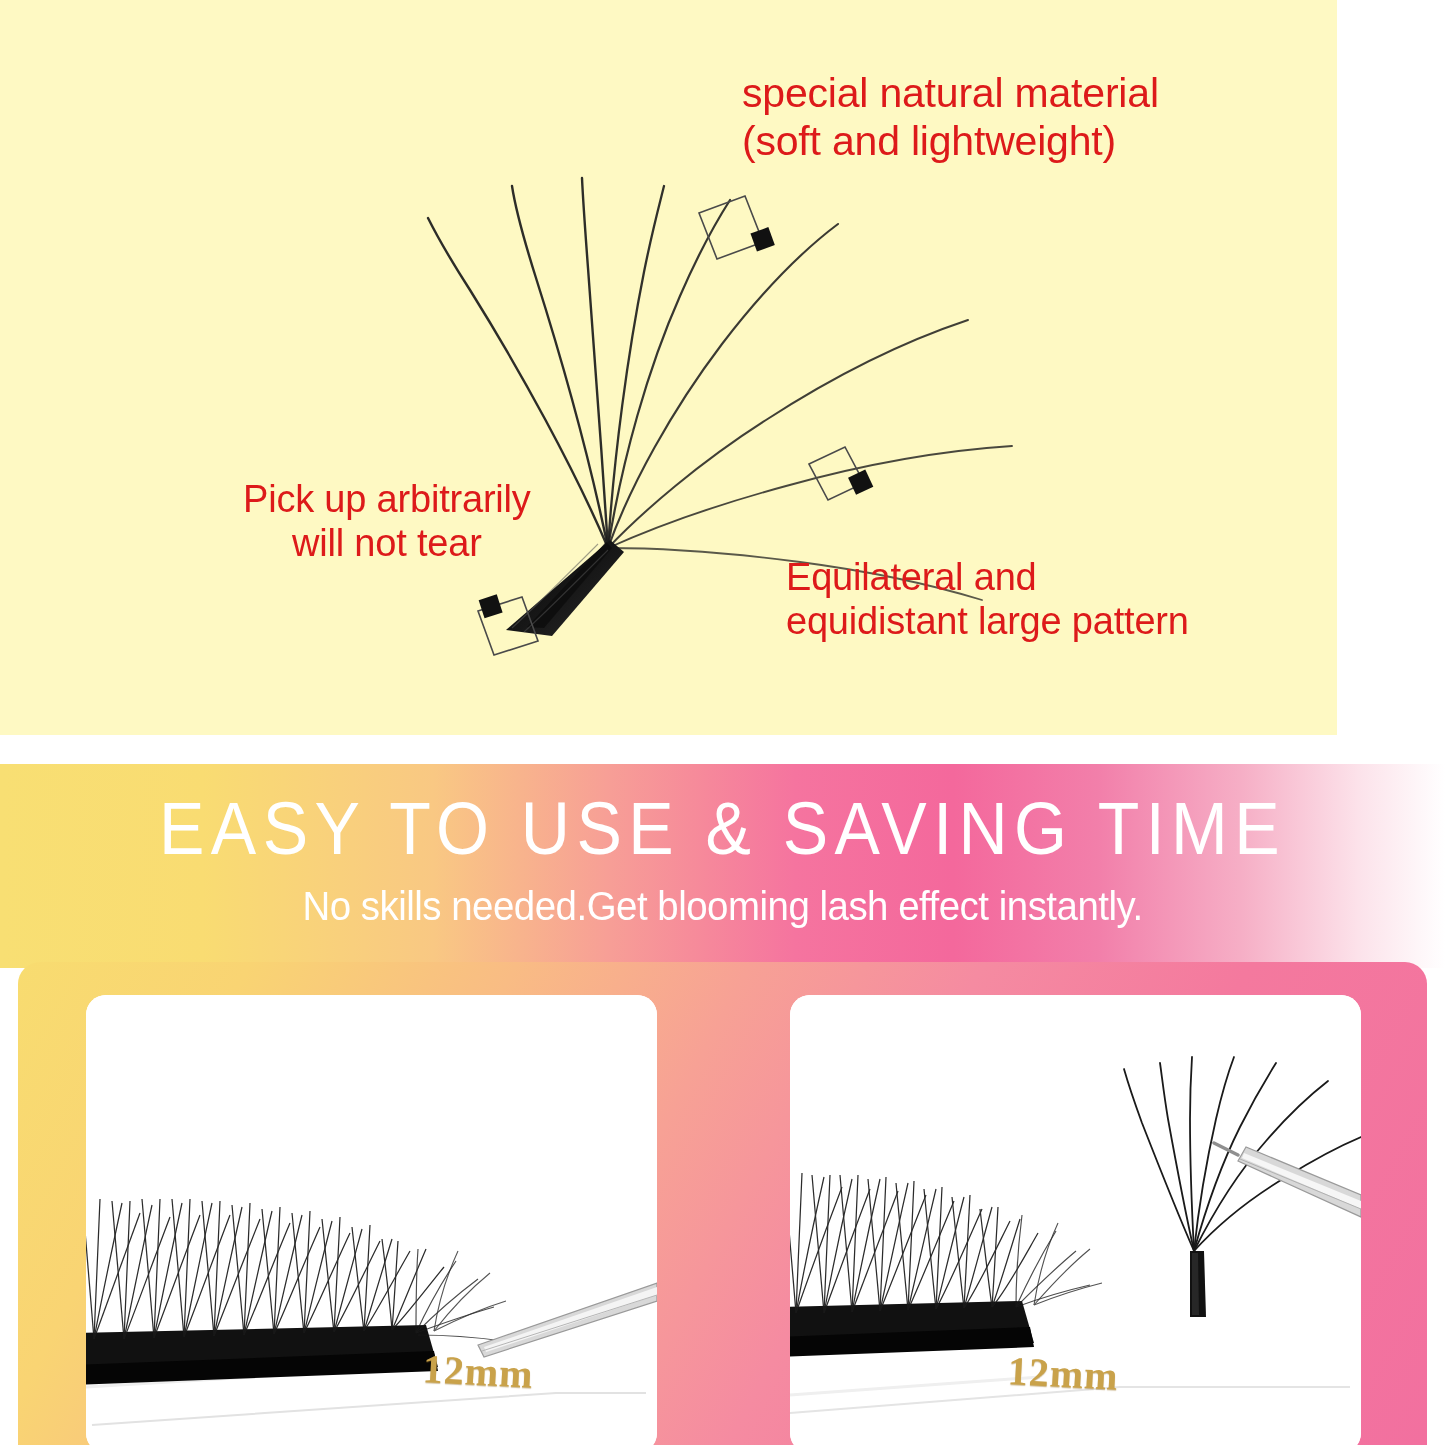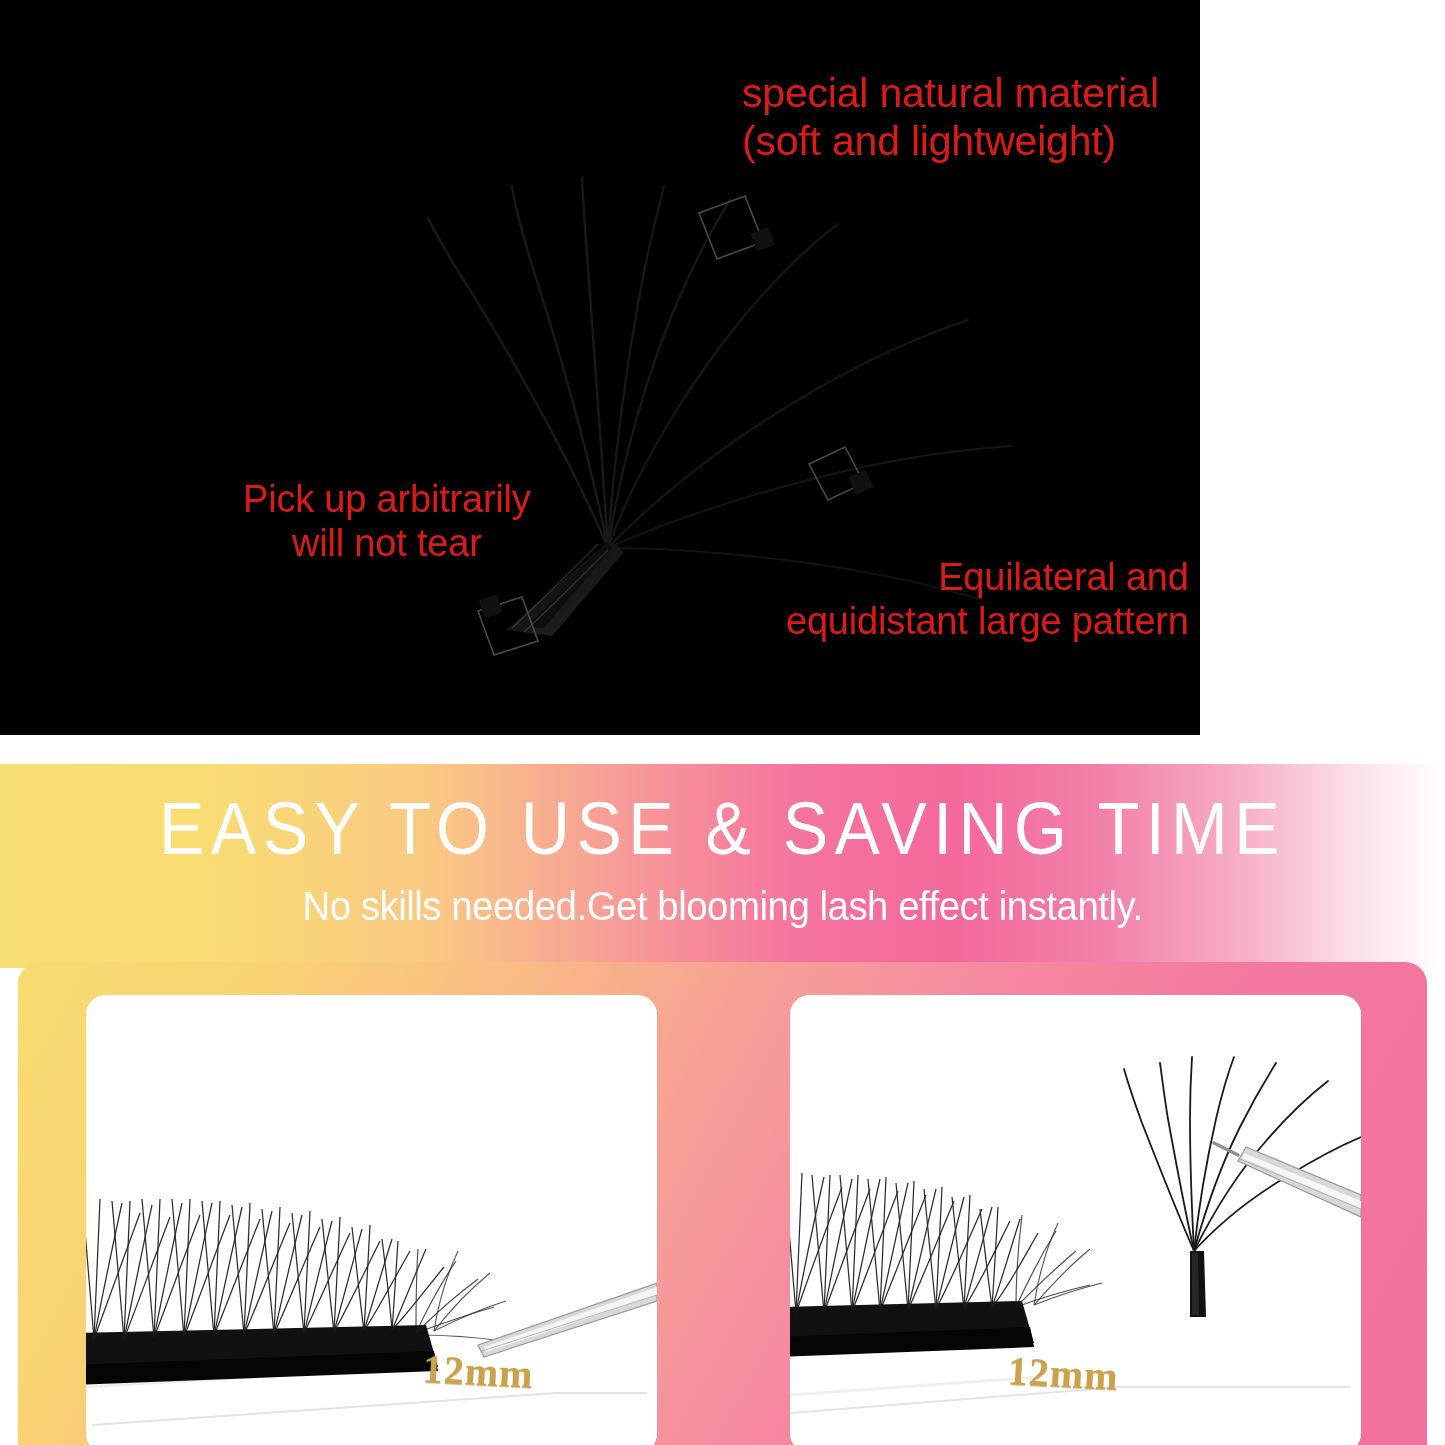--- a/index.html
+++ b/index.html
@@ -21,23 +21,23 @@
     width: 1445px;
     height: 1445px;
     background: #ffffff;
   }
 
   
   .diagram-section {
     position: absolute;
     left: 0;
     top: 0;
-    width: 1200px;
+    width: 1337px;
     height: 735px;
-    background: #000000;
+    background: #fef9c3;
     overflow: hidden;
   }
 
   .lash-svg {
     position: absolute;
     left: 0;
     top: 0;
     width: 1445px;
     height: 735px;
   }
@@ -63,21 +63,21 @@
     left: 243px;
     top: 477px;
     font-size: 38px;
     text-align: center;
   }
 
   .callout-equilateral {
     left: 786px;
     top: 555px;
     font-size: 38px;
-    text-align: right;
+    text-align: left;
   }
 
   
   .banner {
     position: absolute;
     left: 0;
     top: 736px;
     width: 1445px;
     height: 204px;
     background: linear-gradient(90deg,

